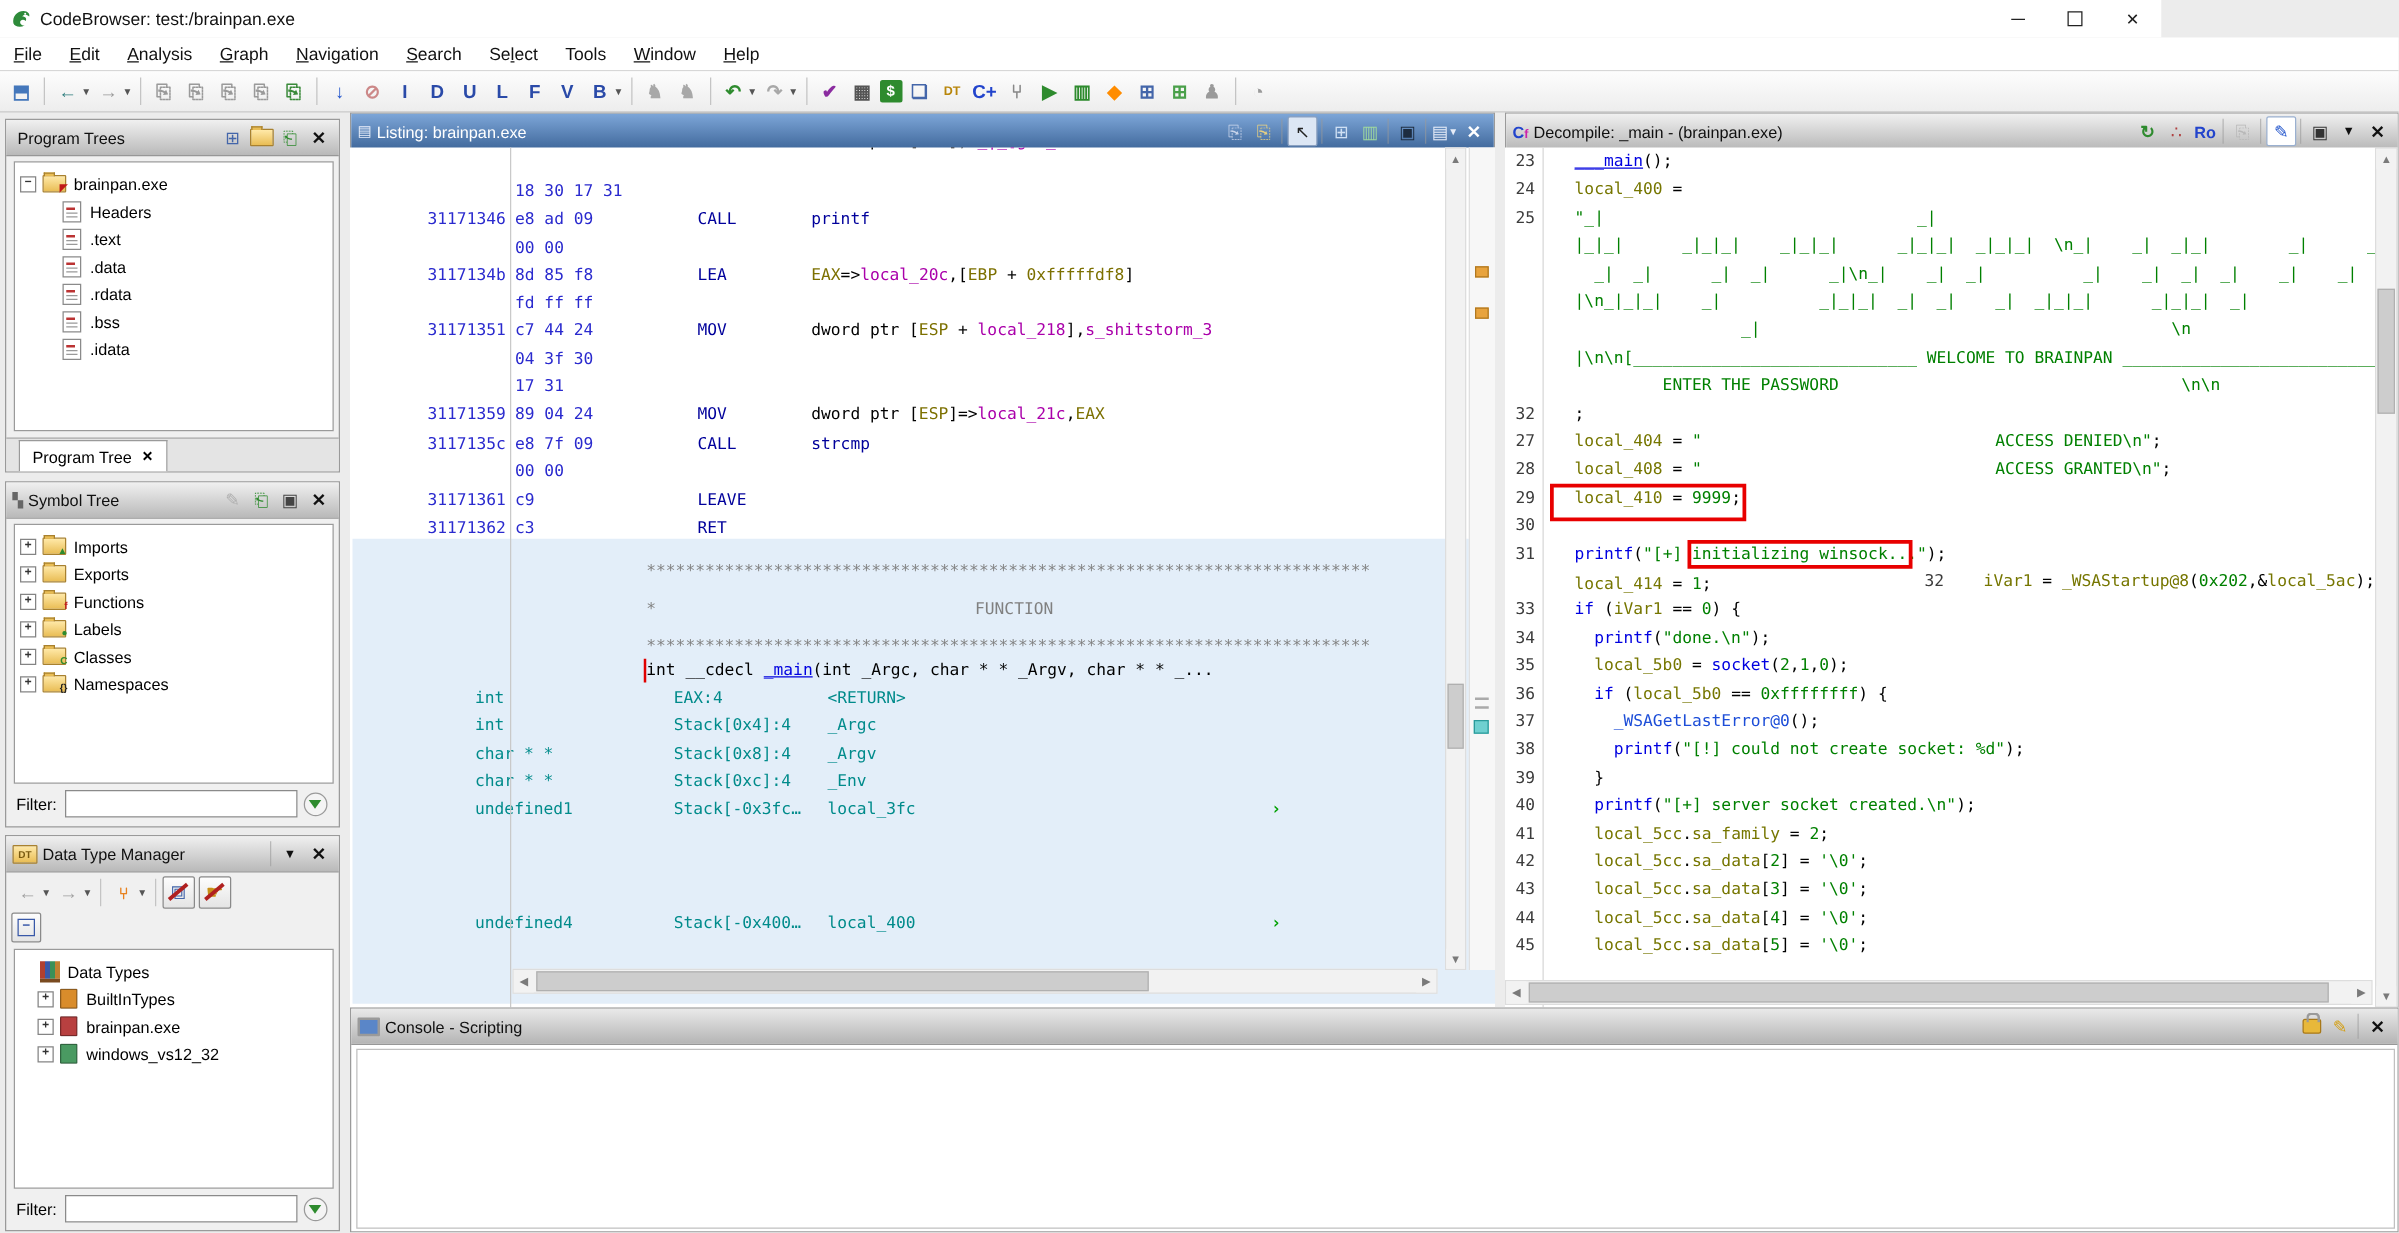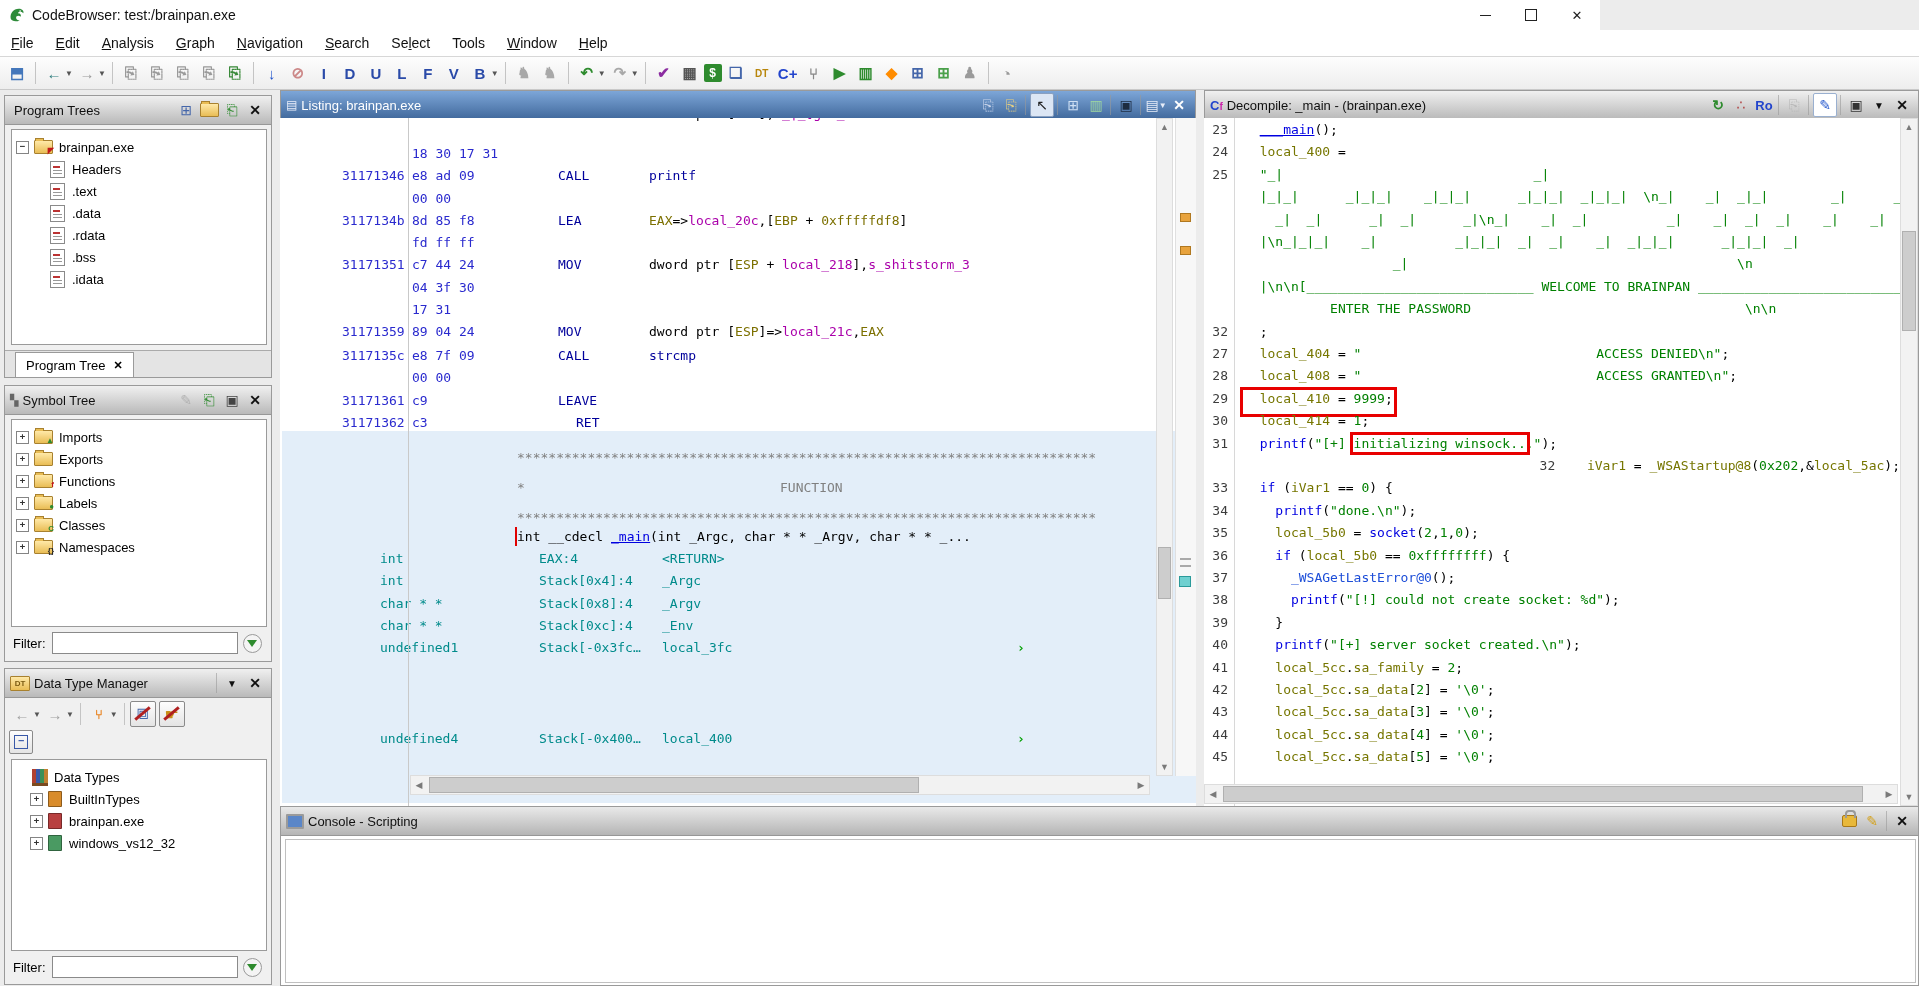--- a/index.html
+++ b/index.html
@@ -1,20 +1,20 @@
 <!DOCTYPE html>
 <html><head>
 <meta charset="utf-8">
 <style>
   html,body{margin:0;padding:0;}
   body{width:1919px;height:986px;position:relative;background:#ececec;
        font-family:"Liberation Sans",sans-serif;overflow:hidden;
        -webkit-font-smoothing:antialiased;}
   
-  #titlebar{position:absolute;left:0;top:0;width:1600px;height:30px;background:#ffffff;
+  #titlebar{position:absolute;left:0;top:0;width:1729px;height:30px;background:#ffffff;
             display:flex;align-items:center;border-bottom:1px solid #e8e8e8;}
   #title-text{font-size:14px;color:#111;margin-left:6px;}
   .winbtn{width:46px;height:30px;display:flex;align-items:center;justify-content:center;
           color:#222;font-size:13px;}
   #win-controls{position:absolute;right:0;top:0;display:flex;}
   #menubar{position:absolute;left:0;top:30px;width:1919px;height:26px;background:#ffffff;
            display:flex;align-items:center;border-bottom:1px solid #d7d7d7;font-size:14px;color:#111;}
   .menu-item{padding:3px 11px;}
   .menu-item u{text-decoration:underline;}
   #toolbar{position:absolute;left:0;top:57px;width:1919px;height:33px;
@@ -475,21 +475,21 @@
       <span class="l-byte" style="position: absolute; left: 132px;">00 00</span>
     </div>
     <div class="lrow mono" style="top: 275px; left: 0px;">
       <span class="l-addr" style="position: absolute; left: 62px;">31171361</span>
       <span class="l-byte" style="position: absolute; left: 132px;">c9</span>
       <span class="l-mn" style="position: absolute; left: 278px;">LEAVE</span>
     </div>
     <div class="lrow mono" style="top: 297px; left: 0px;">
       <span class="l-addr" style="position: absolute; left: 62px;">31171362</span>
       <span class="l-byte" style="position: absolute; left: 132px;">c3</span>
-      <span class="l-mn" style="position: absolute; left: 296px;">RET</span>
+      <span class="l-mn" style="position: absolute; left: 278px;">RET</span>
     </div>
     <div class="lrow mono" style="top: 332px; left: 0px; width: 1150px;">
       <span class="l-cmt" style="position: absolute; left: 237px; white-space: pre;">**************************************************************************</span>
     </div>
     <div class="lrow mono" style="top: 362px; left: 0px; width: 1150px;">
       <span class="l-cmt" style="position: absolute; left: 237px; white-space: pre;">*</span>
       <span class="l-cmt" style="position: absolute; left: 500px; white-space: pre;">FUNCTION</span>
     </div>
     <div class="lrow mono" style="top: 392px; left: 0px; width: 1150px;">
       <span class="l-cmt" style="position: absolute; left: 237px; white-space: pre;">**************************************************************************</span>
@@ -579,21 +579,21 @@
     <div class="dline mono" style="top: 71.2px; width: 696px;"><span class="dnum"></span><span class="dcode" style="white-space: pre;"><span>  </span><span class="ds">|_|_|      _|_|_|    _|_|_|      _|_|_|  _|_|_|  \n_|    _|  _|_|        _|      _|        _|</span></span></div>
     <div class="dline mono" style="top: 93.6px; width: 696px;"><span class="dnum"></span><span class="dcode" style="white-space: pre;"><span>    </span><span class="ds">_|  _|      _|  _|      _|\n_|    _|  _|          _|    _|  _|  _|    _|    _|      _|</span></span></div>
     <div class="dline mono" style="top: 138.4px; width: 696px;"><span class="dnum"></span><span class="dcode" style="white-space: pre;"><span>                   </span><span class="ds">_|                                          \n</span></span></div>
     <div class="dline mono" style="top: 116px; width: 696px;"><span class="dnum"></span><span class="dcode" style="white-space: pre;"><span>  </span><span class="ds">|\n_|_|_|    _|          _|_|_|  _|  _|    _|  _|_|_|      _|_|_|  _|</span></span></div>
     <div class="dline mono" style="top: 160.8px; width: 696px;"><span class="dnum"></span><span class="dcode" style="white-space: pre;"><span>  </span><span class="ds">|\n\n[_____________________________ WELCOME TO BRAINPAN _____________________________</span></span></div>
     <div class="dline mono" style="top: 183.2px; width: 696px;"><span class="dnum"></span><span class="dcode" style="white-space: pre;"><span>           </span><span class="ds">ENTER THE PASSWORD                                   \n\n</span></span></div>
     <div class="dline mono" style="top: 205.6px; width: 696px;"><span class="dnum">32</span><span class="dcode" style="white-space: pre;"><span>  </span><span class="dp">;</span></span></div>
     <div class="dline mono" style="top: 228px; width: 696px;"><span class="dnum">27</span><span class="dcode" style="white-space: pre;"><span>  </span><span class="dv">local_404</span><span class="dp"> = </span><span class="ds">"                              ACCESS DENIED\n"</span><span class="dp">;</span></span></div>
     <div class="dline mono" style="top: 250.4px; width: 696px;"><span class="dnum">28</span><span class="dcode" style="white-space: pre;"><span>  </span><span class="dv">local_408</span><span class="dp"> = </span><span class="ds">"                              ACCESS GRANTED\n"</span><span class="dp">;</span></span></div>
     <div class="dline mono" style="top: 272.8px; width: 696px;"><span class="dnum">29</span><span class="dcode rbox" style="white-space: pre;"><span>  </span><span class="dv">local_410</span><span class="dp"> = </span><span class="dn">9999</span><span class="dp">;</span></span></div>
-    <div class="dline mono" style="top: 295.2px; width: 696px;"><span class="dnum">30</span><span class="dcode" style="white-space: pre;"><span>  </span><span class="dv">local_414</span><span class="dp"> = </span><span class="dn">1</span><span class="dp">;</span></span></div>
+    <div class="dline mono" style="top: 295.2px; width: 696px;"><span class="dnum">30</span><span class="dcode" style="white-space: pre; margin-top: 47px;"><span>  </span><span class="dv">local_414</span><span class="dp"> = </span><span class="dn">1</span><span class="dp">;</span></span></div>
     <div class="dline mono" style="top: 317.6px; width: 696px;"><span class="dnum">31</span><span class="dcode" style="white-space: pre;"><span>  </span><span class="dk">printf</span><span class="dp">(</span><span class="ds">"[+] </span><span class="ds rbox">initializing winsock..</span><span class="ds">."</span><span class="dp">);</span></span></div>
     <div class="dline mono" style="top: 340px; width: 696px; justify-content: flex-end;"><span class="dnum">32</span><span class="dcode" style="white-space: pre;"><span>  </span><span class="dv">iVar1</span><span class="dp"> = </span><span class="dv">_WSAStartup@8</span><span class="dp">(</span><span class="dn">0x202</span><span class="dp">,&amp;</span><span class="dv">local_5ac</span><span class="dp">);</span></span></div>
     <div class="dline mono" style="top: 362.4px; width: 696px;"><span class="dnum">33</span><span class="dcode" style="white-space: pre;"><span>  </span><span class="dk">if</span><span class="dp"> (</span><span class="dv">iVar1</span><span class="dp"> == </span><span class="dn">0</span><span class="dp">) {</span></span></div>
     <div class="dline mono" style="top: 384.8px; width: 696px;"><span class="dnum">34</span><span class="dcode" style="white-space: pre;"><span>    </span><span class="dk">printf</span><span class="dp">(</span><span class="ds">"done.\n"</span><span class="dp">);</span></span></div>
     <div class="dline mono" style="top: 407.2px; width: 696px;"><span class="dnum">35</span><span class="dcode" style="white-space: pre;"><span>    </span><span class="dv">local_5b0</span><span class="dp"> = </span><span class="dk">socket</span><span class="dp">(</span><span class="dn">2</span><span class="dp">,</span><span class="dn">1</span><span class="dp">,</span><span class="dn">0</span><span class="dp">);</span></span></div>
     <div class="dline mono" style="top: 429.6px; width: 696px;"><span class="dnum">36</span><span class="dcode" style="white-space: pre;"><span>    </span><span class="dk">if</span><span class="dp"> (</span><span class="dv">local_5b0</span><span class="dp"> == </span><span class="dn">0xffffffff</span><span class="dp">) {</span></span></div>
     <div class="dline mono" style="top: 452px; width: 696px;"><span class="dnum">37</span><span class="dcode" style="white-space: pre;"><span>      </span><span class="dr">_WSAGetLastError@0</span><span class="dp">();</span></span></div>
     <div class="dline mono" style="top: 474.4px; width: 696px;"><span class="dnum">38</span><span class="dcode" style="white-space: pre;"><span>      </span><span class="dk">printf</span><span class="dp">(</span><span class="ds">"[!] could not create socket: %d"</span><span class="dp">);</span></span></div>
     <div class="dline mono" style="top: 496.8px; width: 696px;"><span class="dnum">39</span><span class="dcode" style="white-space: pre;"><span>    </span><span class="dp">}</span></span></div>
     <div class="dline mono" style="top: 519.2px; width: 696px;"><span class="dnum">40</span><span class="dcode" style="white-space: pre;"><span>    </span><span class="dk">printf</span><span class="dp">(</span><span class="ds">"[+] server socket created.\n"</span><span class="dp">);</span></span></div>

